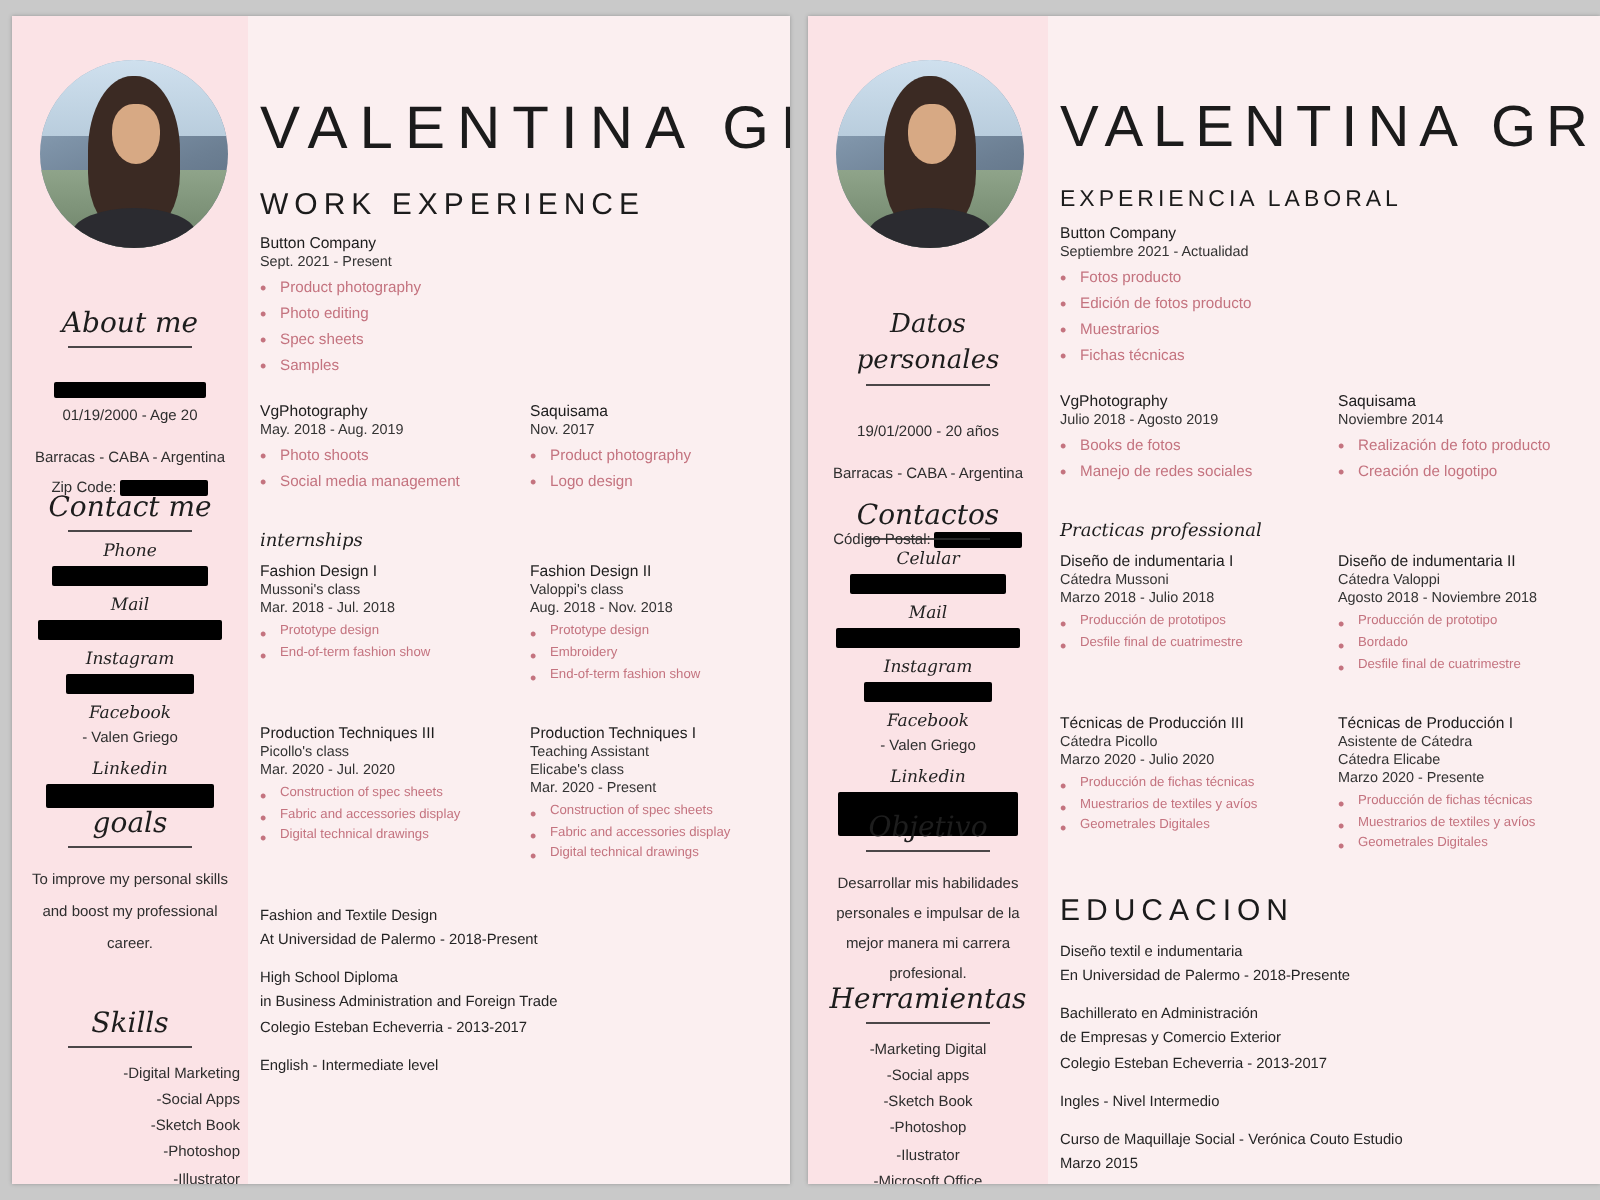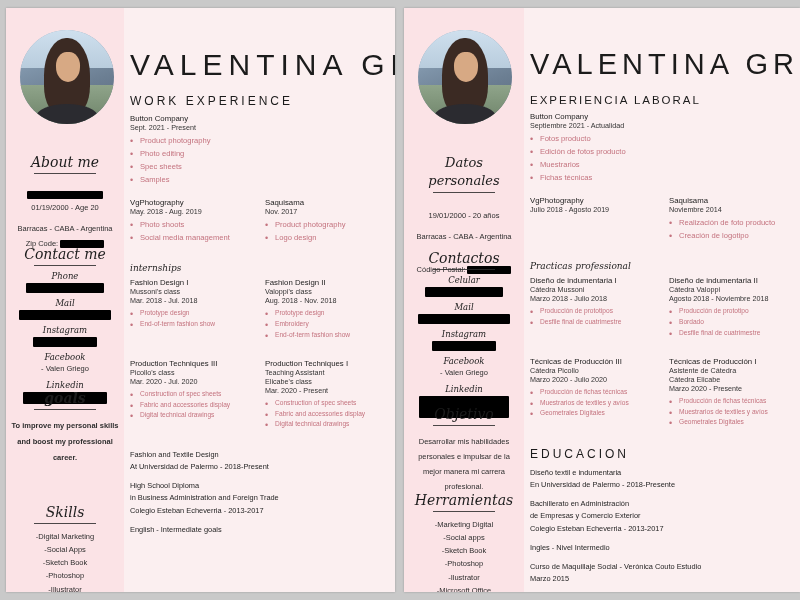--- a/index.html
+++ b/index.html
@@ -79,21 +79,21 @@
   .redact.narrow{width:44px;}
   .redactblk{display:block;background:#000;height:10px;margin:2px auto;border-radius:1px;}
 
   .label-it{font-family:"DejaVu Serif", serif;font-style:italic;font-size:8.5px;color:#222;margin-top:5px;}
 
   
   .main{position:absolute;left:124px;top:86px;width:258px;}
   .page-right .main{left:126px;width:266px;}
 
   .sec-title{
-    font-size:12px;letter-spacing:3px;color:#1b1b1b;margin:0 0 6px 0;
+    font-size:15px;letter-spacing:3px;color:#1b1b1b;margin:0 0 6px 0;
     font-family:"Liberation Sans", sans-serif;
   }
   .sec-title.small{font-size:11.5px;letter-spacing:2px;}
 
   .job-title{font-size:7.8px;color:#1d1d1d;font-weight:400;}
   .job-date{font-size:7.2px;color:#333;margin-bottom:3px;}
   .job-title.it{font-family:"DejaVu Serif", serif;font-style:italic;font-size:9px;}
 
   ul.bul{list-style:none;margin:0 0 8px 0;padding:0;}
   ul.bul li{
@@ -157,30 +157,30 @@
       <div class="label-it">Instagram</div>
       <span class="redactblk" style="width:64px;"></span>
 
       <div class="label-it">Facebook</div>
       <div class="smalltxt">- Valen Griego</div>
 
       <div class="label-it">Linkedin</div>
       <span class="redactblk" style="width:84px;height:12px;"></span>
     </div>
 
-    <div class="sideblock" style="top:382px;font-weight:bold;">
+    <div class="sideblock" style="top:396px;">
       <div class="script" style="font-size:14px;">goals</div>
       <div class="rule"></div>
       <div class="smalltxt" style="margin-top:8px;line-height:2.1;">To improve my personal skills and boost my professional career.</div>
     </div>
 
     <div class="sideblock" style="top:496px;">
       <div class="script" style="font-size:14px;">Skills</div>
       <div class="rule"></div>
-      <div class="smalltxt" style="margin-top:6px;">
+      <div class="smalltxt" style="margin-top:6px;text-align:right;">
         <div>-Digital Marketing</div>
         <div>-Social Apps</div>
         <div>-Sketch Book</div>
         <div>-Photoshop</div>
         <div>-Illustrator</div>
 
       </div>
     </div>
 
     <div class="main">
@@ -263,21 +263,21 @@
             <li>Digital technical drawings</li>
           </ul>
         </div>
       </div>
 
       <div class="plain" style="white-space:pre-line;">Fashion and Textile Design
 At Universidad de Palermo - 2018-Present</div>
       <div class="plain" style="white-space:pre-line;">High School Diploma
 in Business Administration and Foreign Trade
 Colegio Esteban Echeverria - 2013-2017</div>
-      <div class="plain" style="white-space:pre-line;">English - Intermediate goals</div>
+      <div class="plain" style="white-space:pre-line;">English - Intermediate level</div>
 
     </div>
   </div>
 
   <div class="page page-right" id="page-right">
 
     <div class="side"></div>
 
     <div class="photo">
       <div class="sky"></div>
@@ -351,20 +351,24 @@
           <li>Edición de fotos producto</li>
           <li>Muestrarios</li>
           <li>Fichas técnicas</li>
         </ul>
       </div>
 
       <div class="cols block-sec">
         <div>
           <div class="job-title">VgPhotography</div>
           <div class="job-date">Julio 2018 - Agosto 2019</div>
+          <ul class="bul">
+            <li>Books de fotos</li>
+            <li>Manejo de redes sociales</li>
+          </ul>
         </div>
         <div>
           <div class="job-title">Saquisama</div>
           <div class="job-date">Noviembre 2014</div>
           <ul class="bul">
             <li>Realización de foto producto</li>
             <li>Creación de logotipo</li>
           </ul>
         </div>
       </div>

